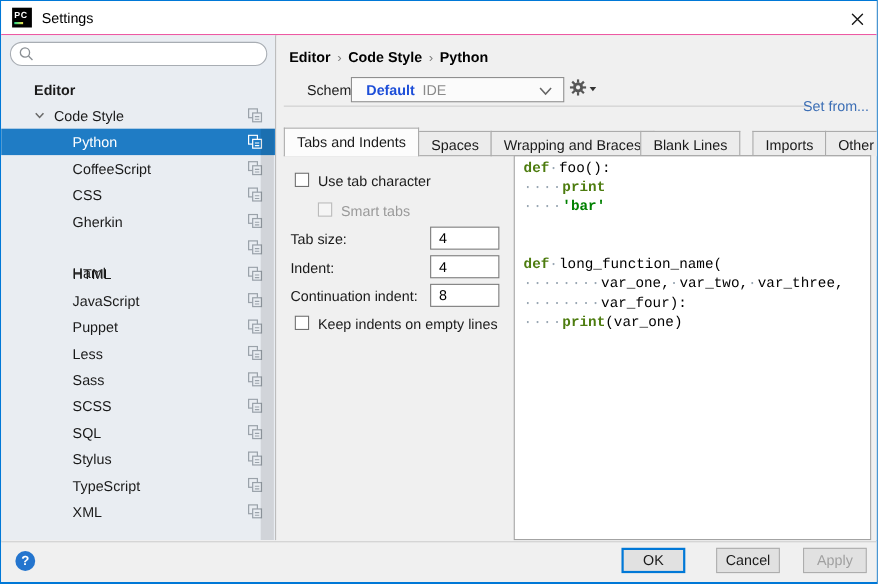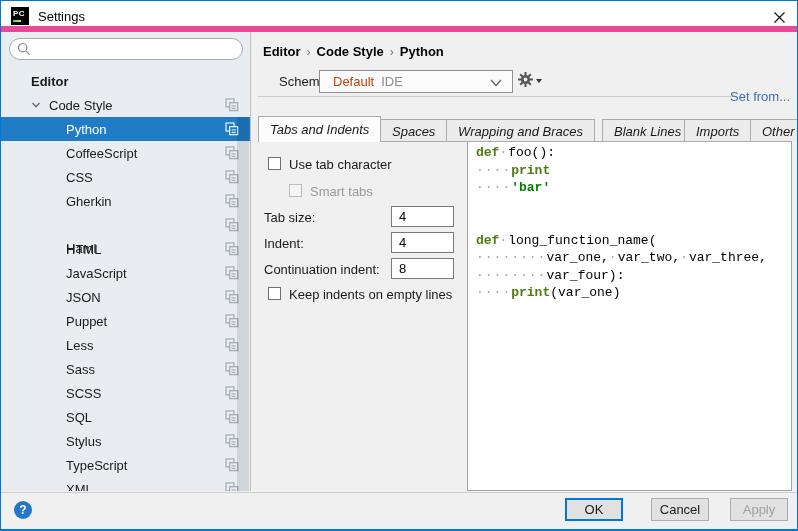--- a/index.html
+++ b/index.html
@@ -4,21 +4,21 @@
 <style>
   html,body{margin:0;padding:0;background:#888;}
   *{box-sizing:border-box;}
   .window{
     position:relative;width:798px;height:531px;background:#F0F0F0;
     border:1px solid #0078D7;border-bottom-width:2px;
     font-family:"Liberation Sans",sans-serif;font-size:13px;color:#1a1a1a;
     overflow:hidden;
   }
   
-  .titlebar{position:absolute;left:0;top:0;right:0;height:31px;background:#fff;border-bottom:6px solid #ec4899;}
+  .titlebar{position:absolute;left:0;top:0;right:0;height:31px;background:#fff;border-bottom:1px solid #ec4899;}
   .app-icon{position:absolute;left:10px;top:6px;width:18px;height:18px;background:#000;color:#fff;}
   .app-icon .pc{position:absolute;left:2px;top:2px;font-size:8px;font-weight:bold;letter-spacing:0.5px;}
   .app-icon .bar{position:absolute;left:2px;bottom:3px;width:8px;height:2px;background:linear-gradient(90deg,#21d789,#f4e04d);}
   .win-title{position:absolute;left:37px;top:8px;font-size:13px;color:#000;}
   .close-btn{position:absolute;right:9px;top:7px;width:18px;height:18px;display:flex;align-items:center;justify-content:center;cursor:default;}
   
   .sidebar{position:absolute;left:0;top:31px;width:250px;bottom:38px;background:#E9EDF2;border-right:1px solid #BDBDBD;overflow:hidden;}
   .searchbox{position:absolute;left:8px;top:6px;width:234px;height:22px;background:#fff;border:1px solid #A8ADB3;border-radius:11px;display:flex;align-items:center;padding-left:7px;}
   .searchbox input{border:none;outline:none;background:transparent;flex:1;font-size:12px;font-family:"Liberation Sans",sans-serif;margin-left:4px;}
   .tree{position:absolute;left:0;top:37px;right:0;}
@@ -28,30 +28,30 @@
   .tree-row.selected{background:#1F7CC5;color:#fff;}
   .tree-row .chev{position:absolute;width:10px;height:10px;}
   .copy-ic{position:absolute;right:11px;top:5px;width:14px;height:14px;}
   .sb-scroll{position:absolute;right:1px;top:85px;width:12px;height:374px;background:rgba(0,0,0,0.10);}
   
   .panel{position:absolute;left:251px;top:31px;right:0;bottom:38px;background:#F0F0F0;}
   .breadcrumb{position:absolute;left:11px;top:12px;font-weight:bold;color:#000;}
   .breadcrumb .sep{font-weight:normal;color:#7a7a7a;padding:0 6px;font-size:12px;}
   .scheme-label{position:absolute;left:27px;top:42px;}
   .combo{position:absolute;left:67px;top:38px;width:194px;height:23px;background:#FBFBFB;border:1px solid #8F8F8F;display:flex;align-items:center;padding-left:13px;cursor:default;}
-  .combo .val{font-weight:normal;color:#c2410c;}
+  .combo .val{font-weight:bold;color:#1d4ed8;}
   .combo .suffix{color:#8A8A8A;margin-left:7px;}
   .combo .chev{position:absolute;right:10px;top:8px;}
   .gear-wrap{position:absolute;left:266px;top:40px;display:flex;align-items:center;cursor:default;}
   .gear-arrow{width:0;height:0;border-left:3.5px solid transparent;border-right:3.5px solid transparent;border-top:4px solid #333;margin-left:3px;margin-top:2px;}
   .hsep{position:absolute;left:6px;top:64px;width:477px;height:1px;background:#CDCDCD;}
   .set-from{position:absolute;right:7px;top:57px;color:#3D6FB5;cursor:pointer;}
   
   .tabs{position:absolute;left:6px;top:84px;right:0;height:26px;}
-  .tab{position:absolute;top:3px;height:23px;background:#ECECEC;border:1px solid #ABABAB;border-bottom:none;display:flex;align-items:center;padding:0 11px;white-space:nowrap;cursor:default;font-style:italic;}
+  .tab{position:absolute;top:3px;height:23px;background:#ECECEC;border:1px solid #ABABAB;border-bottom:none;display:flex;align-items:center;padding:0 11px;white-space:nowrap;cursor:default;}
   .tab.active{top:0;height:26px;background:#FCFCFC;z-index:3;}
   .content-top{position:absolute;left:6px;top:109px;right:6px;height:1px;background:#ABABAB;z-index:1;}
   .tab-cover{position:absolute;left:0;height:2px;background:#FCFCFC;top:108px;z-index:2;}
   
   .form{position:absolute;left:6px;top:110px;width:209px;bottom:1px;}
   .cb{position:absolute;width:13px;height:13px;background:#fff;border:1px solid #707070;}
   .cb.disabled{border-color:#BBBBBB;background:#F5F5F5;}
   .flabel{position:absolute;white-space:nowrap;}
   .flabel.disabled{color:#9A9A9A;}
   .tinput{position:absolute;width:63px;height:21px;border:1px solid #7A7A7A;background:#fff;font-family:"Liberation Sans",sans-serif;font-size:13px;padding:0 0 0 7px;outline:none;}
@@ -154,28 +154,20 @@
         <div class="tree-row">
           <span class="label" style="margin-left: 65px;">HTML</span>
           <svg class="copy-ic" viewBox="0 0 14 14">
             <rect x="1" y="1" width="8" height="8" fill="none" stroke="#9AA2AA" stroke-width="1.1"></rect>
             <rect x="4.7" y="4.7" width="8" height="8" fill="#E9EDF2" stroke="#9AA2AA" stroke-width="1.1"></rect>
             <path d="M6.7 8 h4 M6.7 10.4 h4" stroke="#9AA2AA" stroke-width="1"></path>
           </svg>
         </div>
         <div class="tree-row">
           <span class="label" style="margin-left: 65px;">JavaScript</span>
-          <svg class="copy-ic" viewBox="0 0 14 14">
-            <rect x="1" y="1" width="8" height="8" fill="none" stroke="#9AA2AA" stroke-width="1.1"></rect>
-            <rect x="4.7" y="4.7" width="8" height="8" fill="#E9EDF2" stroke="#9AA2AA" stroke-width="1.1"></rect>
-            <path d="M6.7 8 h4 M6.7 10.4 h4" stroke="#9AA2AA" stroke-width="1"></path>
-          </svg>
-        </div>
-        <div class="tree-row">
-          <span class="label" style="margin-left: 65px;">JSON</span>
           <svg class="copy-ic" viewBox="0 0 14 14">
             <rect x="1" y="1" width="8" height="8" fill="none" stroke="#9AA2AA" stroke-width="1.1"></rect>
             <rect x="4.7" y="4.7" width="8" height="8" fill="#E9EDF2" stroke="#9AA2AA" stroke-width="1.1"></rect>
             <path d="M6.7 8 h4 M6.7 10.4 h4" stroke="#9AA2AA" stroke-width="1"></path>
           </svg>
         </div>
         <div class="tree-row">
           <span class="label" style="margin-left: 65px;">Puppet</span>
           <svg class="copy-ic" viewBox="0 0 14 14">
             <rect x="1" y="1" width="8" height="8" fill="none" stroke="#9AA2AA" stroke-width="1.1"></rect>
@@ -272,21 +264,21 @@
       <span class="gear-arrow"></span>
     </div>
 
     <div class="hsep"></div>
     <div class="set-from">Set from...</div>
 
     <div class="tabs" id="tabs">
         <div class="tab active" style="left: 0px;">Tabs and Indents</div>
         <div class="tab" style="left: 122px;">Spaces</div>
         <div class="tab" style="left: 188px;">Wrapping and Braces</div>
-        <div class="tab" style="left: 344px;">Blank Lines</div>
+        <div class="tab" style="left: 324px;">Blank Lines</div>
         <div class="tab" style="left: 426px;">Imports</div>
         <div class="tab" style="left: 492px;">Other</div>
       </div>
     <div class="content-top"></div>
     <div class="tab-cover" id="tabcover" style="left: 7px; width: 121px;"></div>
 
     <div class="form">
       <div class="cb" style="left:10px;top:15px;"></div>
       <div class="flabel" style="left:31px;top:15px;">Use tab character</div>
 

